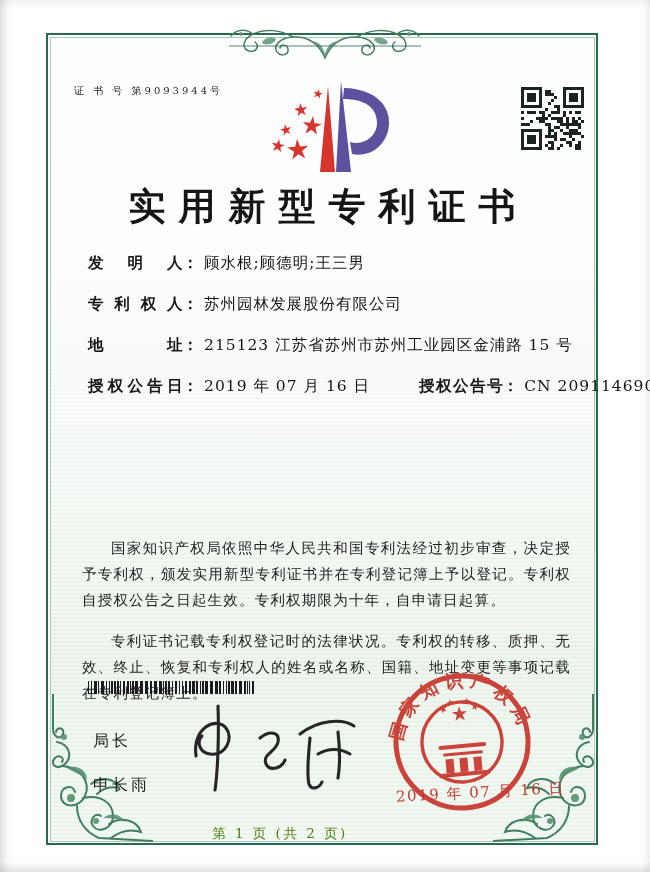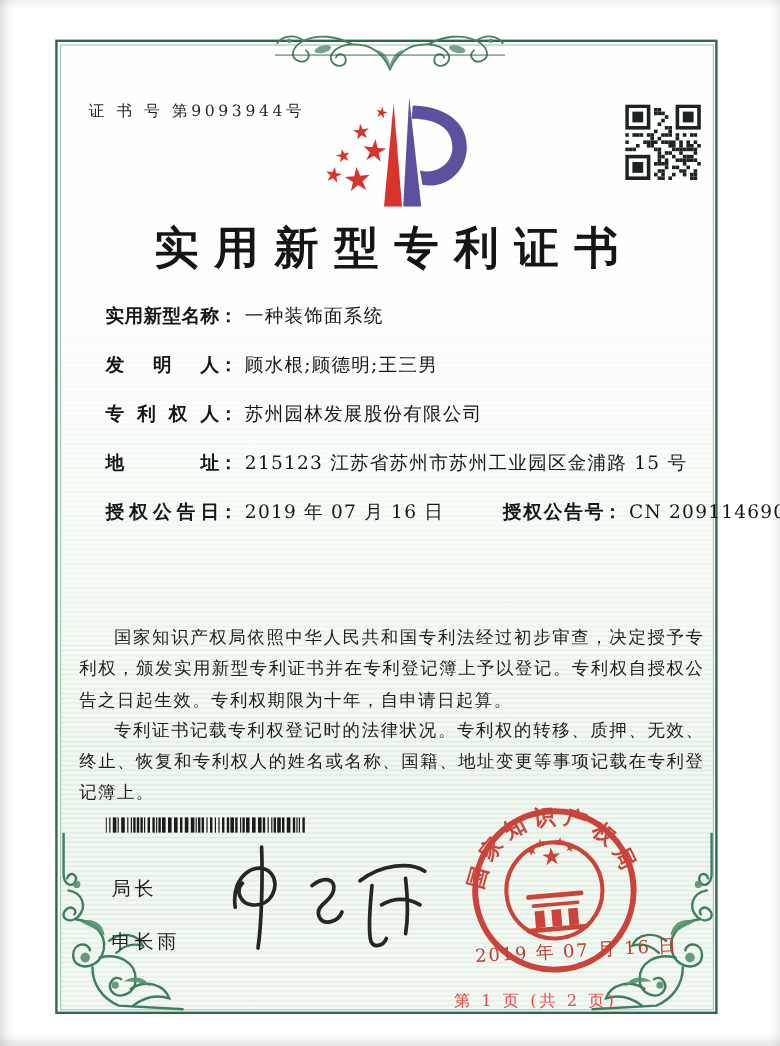--- a/index.html
+++ b/index.html
@@ -17,50 +17,50 @@
     background:linear-gradient(270deg,rgba(120,120,120,.12),transparent);}
 
   .frame{position:absolute;left:46px;top:33px;width:552px;height:812px;
     box-sizing:border-box;border:2.5px solid #2a6b4f;}
   .frame-inner{position:absolute;left:1.5px;top:1.5px;right:1.5px;bottom:1.5px;
     border:1px solid #a8cab5;
     background:
       linear-gradient(180deg,rgba(255,255,255,.96) 0%,rgba(255,255,255,.88) 28%,rgba(255,255,255,.55) 52%,rgba(255,255,255,.12) 78%,rgba(255,255,255,.30) 100%),
       repeating-linear-gradient(180deg,#dcebdd 0px,#f5faf4 2px,#dcebdd 4px);}
 
-  .cert-number{position:absolute;left:74px;top:84px;font-size:13px;letter-spacing:3px;color:#262626;}
+  .cert-number{position:absolute;left:74px;top:84px;font-size:10px;letter-spacing:3px;color:#262626;}
   .logo{position:absolute;left:268px;top:80px;}
   .qr{position:absolute;left:521px;top:87px;}
   .title{position:absolute;left:46px;top:182px;width:552px;text-align:center;
     font-size:37px;font-weight:600;letter-spacing:13px;color:#151515;text-indent:13px;}
 
   .fields{position:absolute;left:88px;top:254px;width:470px;}
   .frow{height:18px;line-height:18px;margin-bottom:23px;font-size:15.5px;color:#161616;white-space:nowrap;}
   .flabel{display:inline-block;width:6.1em;text-align:justify;text-align-last:justify;font-weight:600;vertical-align:top;}
   .fcolon{font-weight:600;margin-right:6px;}
   .fvalue{letter-spacing:1px;}
   .fpair2{display:inline-block;margin-left:44px;}
 
   .body-text{position:absolute;left:66px;top:520px;width:521px;
     font-size:14.5px;line-height:1.78;letter-spacing:1.2px;color:#1d1d1d;text-align:justify;}
-  .body-text p{margin:0;text-indent:2em;}
+  .body-text p{margin:16px;text-indent:2em;}
 
   .barcode{position:absolute;left:88px;top:681px;}
 
   .issuer{position:absolute;left:93px;top:731px;font-size:16px;letter-spacing:3px;color:#1d1d1d;
     font-family:"DejaVu Sans","Liberation Sans",sans-serif;}
   .issuer .line2{margin-top:23px;}
   .signature{position:absolute;left:182px;top:698px;}
 
   .seal{position:absolute;left:386px;top:666px;transform:rotate(-5deg);}
   .seal-date{position:absolute;left:396px;top:784px;width:140px;font-size:15px;letter-spacing:1.5px;
     color:#c23a30;transform:rotate(-3deg);white-space:nowrap;}
 
-  .footer-page{position:absolute;left:46px;top:825px;width:468px;text-align:right;
-    font-size:13.5px;letter-spacing:2.5px;color:#ef4444;}
+  .footer-page{position:absolute;left:46px;top:825px;width:468px;text-align:center;
+    font-size:13.5px;letter-spacing:2.5px;color:#4d7c0f;}
 
   .orn-top{position:absolute;left:229px;top:20px;}
   .orn-bl{position:absolute;left:47px;top:694px;}
   .orn-br{position:absolute;left:493px;top:694px;}
 </style>
 </head>
 <body>
 
 <div class="scan-shadow-left"></div>
 <div class="scan-shadow-bottom"></div>
@@ -256,23 +256,20 @@
       <rect x="36" y="60" width="3" height="3"></rect>
       <rect x="54" y="60" width="3" height="3"></rect>
       <rect x="57" y="60" width="3" height="3"></rect>
     </g>
 </svg>
 
 <div class="title">实用新型专利证书</div>
 
 <div class="fields">
   <div class="frow">
-    <span class="flabel">实用新型名称</span><span class="fcolon">：</span><span class="fvalue">一种装饰面系统</span>
-  </div>
-  <div class="frow">
     <span class="flabel">发明人</span><span class="fcolon">：</span><span class="fvalue">顾水根;顾德明;王三男</span>
   </div>
   <div class="frow">
     <span class="flabel">专利权人</span><span class="fcolon">：</span><span class="fvalue">苏州园林发展股份有限公司</span>
   </div>
   <div class="frow">
     <span class="flabel">地址</span><span class="fcolon">：</span><span class="fvalue">215123 江苏省苏州市苏州工业园区金浦路 15 号</span>
   </div>
   <div class="frow">
     <span class="flabel">授权公告日</span><span class="fcolon">：</span><span class="fvalue">2019 年 07 月 16 日</span>

